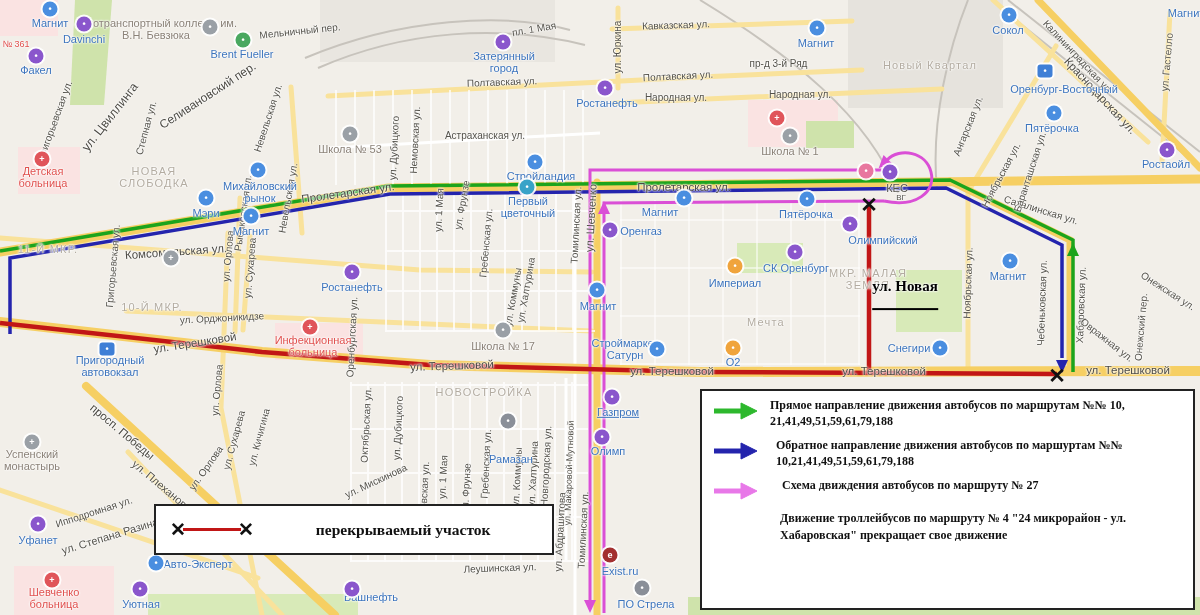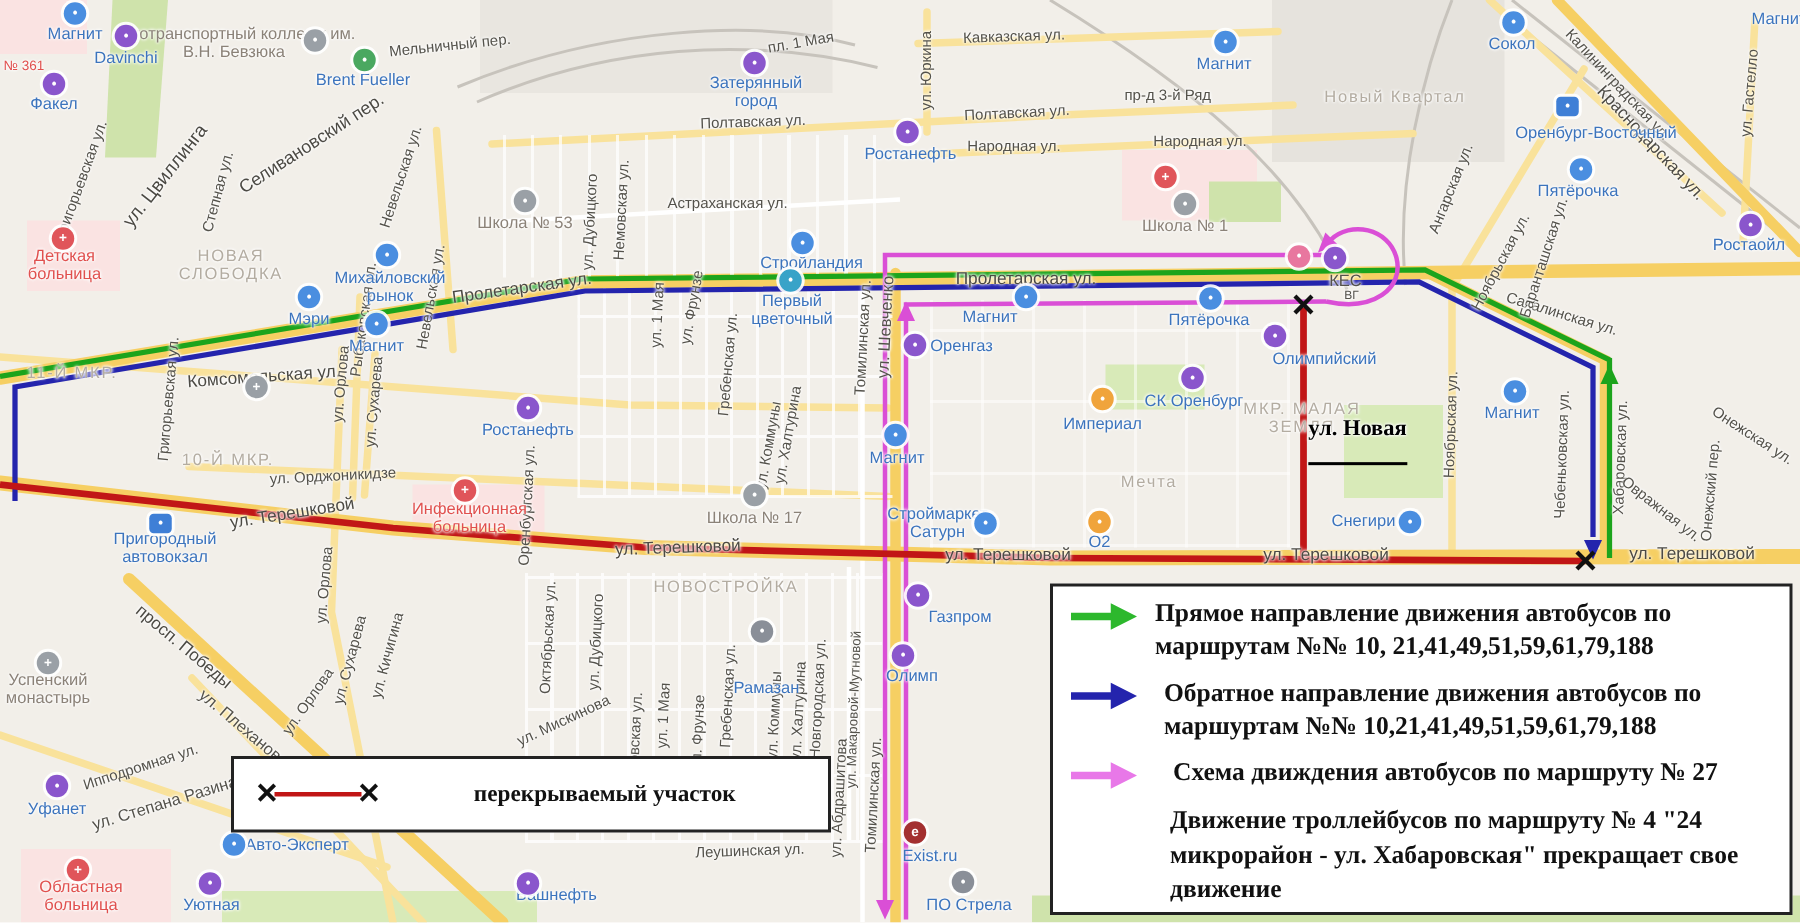--- a/index.html
+++ b/index.html
@@ -20,21 +20,21 @@
          border-bottom:2px solid #000;padding-bottom:13px;}
   .icon{position:absolute;width:15px;height:15px;border-radius:50%;color:#fff;font-size:9px;
         line-height:15px;text-align:center;font-weight:bold;
         box-shadow:0 0 0 2px rgba(255,255,255,.9);}
   .icon.sq{border-radius:3px;height:13px;line-height:13px;}
   .xmark{font-weight:bold;font-size:21px;fill:#111;text-anchor:middle;dominant-baseline:central;
          font-family:"Liberation Sans",sans-serif;}
   
   .legend{position:absolute;left:700px;top:389px;width:495px;height:221px;background:#fff;
           border:2px solid #222;box-sizing:border-box;padding:7px 10px 6px 10px;
-          font-family:"Liberation Serif",serif;font-weight:bold;font-size:17px;color:#111;}
+          font-family:"Liberation Serif",serif;font-weight:bold;font-size:12px;color:#111;}
   .lrow{display:flex;align-items:flex-start;margin-bottom:9px;}
   .lrow svg{position:static;flex:0 0 auto;margin-top:3px;}
   .ltext{margin-left:12px;line-height:1.3;}
   .lrow.i1 .ltext{margin-left:18px;}
   .lrow.i2 .ltext{margin-left:24px;}
   .lnote{margin-left:68px;margin-right:8px;line-height:1.35;}
   .c0{stroke:#2db82d;fill:#2db82d;}
   .c1{stroke:#2424ad;fill:#2424ad;}
   .c2{stroke:#e878e8;fill:#e878e8;}
   .closed-legend{position:absolute;left:154px;top:504px;width:400px;height:51px;background:#fff;
@@ -249,26 +249,26 @@
       <span class="maplabel poilabel" style="left: 796px; top: 268px; transform: translate(-50%, -50%);">СК Оренбург</span>
       <span class="maplabel poilabel" style="left: 735px; top: 283px; transform: translate(-50%, -50%);">Империал</span>
       <span class="maplabel poilabel gray" style="left: 503px; top: 346px; transform: translate(-50%, -50%);">Школа № 17</span>
       <span class="maplabel poilabel red" style="left: 313px; top: 346px; width: 115px; white-space: normal; transform: translate(-50%, -50%);">Инфекционная больница</span>
       <span class="maplabel poilabel" style="left: 625px; top: 349px; width: 95px; white-space: normal; transform: translate(-50%, -50%);">Строймаркет Сатурн</span>
       <span class="maplabel poilabel" style="left: 733px; top: 362px; transform: translate(-50%, -50%);">О2</span>
       <span class="maplabel poilabel" style="left: 909px; top: 348px; transform: translate(-50%, -50%);">Снегири</span>
       <span class="maplabel poilabel" style="left: 1008px; top: 276px; transform: translate(-50%, -50%);">Магнит</span>
       <span class="maplabel poilabel" style="left: 110px; top: 366px; width: 120px; white-space: normal; transform: translate(-50%, -50%);">Пригородный автовокзал</span>
       <span class="maplabel poilabel" style="left: 38px; top: 540px; transform: translate(-50%, -50%);">Уфанет</span>
-      <span class="maplabel poilabel red" style="left: 54px; top: 598px; width: 90px; white-space: normal; transform: translate(-50%, -50%);">Областная больница</span>
+      <span class="maplabel poilabel red" style="left: 54px; top: 598px; width: 90px; white-space: normal; transform: translate(-50%, -50%);">Шевченко больница</span>
       <span class="maplabel poilabel" style="left: 141px; top: 604px; transform: translate(-50%, -50%);">Уютная</span>
       <span class="maplabel poilabel" style="left: 198px; top: 564px; transform: translate(-50%, -50%);">Авто-Эксперт</span>
       <span class="maplabel poilabel" style="left: 371px; top: 597px; transform: translate(-50%, -50%);">Башнефть</span>
       <span class="maplabel poilabel" style="left: 511px; top: 459px; transform: translate(-50%, -50%);">Рамазан</span>
-      <span class="maplabel poilabel" style="left: 640px; top: 412px; transform: translate(-50%, -50%);">Газпром</span>
+      <span class="maplabel poilabel" style="left: 618px; top: 412px; transform: translate(-50%, -50%); text-decoration: underline;">Газпром</span>
       <span class="maplabel poilabel" style="left: 608px; top: 451px; transform: translate(-50%, -50%);">Олимп</span>
       <span class="maplabel poilabel" style="left: 620px; top: 571px; transform: translate(-50%, -50%);">Exist.ru</span>
       <span class="maplabel poilabel" style="left: 646px; top: 604px; transform: translate(-50%, -50%);">ПО Стрела</span>
       <span class="maplabel poilabel" style="left: 1064px; top: 89px; width: 110px; white-space: normal; transform: translate(-50%, -50%);">Оренбург-Восточный</span>
       <span class="maplabel poilabel" style="left: 1008px; top: 30px; transform: translate(-50%, -50%);">Сокол</span>
       <span class="maplabel poilabel" style="left: 1052px; top: 128px; transform: translate(-50%, -50%);">Пятёрочка</span>
       <span class="maplabel poilabel" style="left: 1166px; top: 164px; transform: translate(-50%, -50%);">Ростаойл</span>
       <span class="maplabel poilabel" style="left: 1186px; top: 13px; transform: translate(-50%, -50%);">Магнит</span>
       <span class="maplabel poilabel gray" style="left: 32px; top: 460px; width: 85px; white-space: normal; transform: translate(-50%, -50%);">Успенский монастырь</span>
       <span class="maplabel annot" style="left: 905px; top: 294px; transform: translate(-50%, -50%);">ул. Новая</span>

